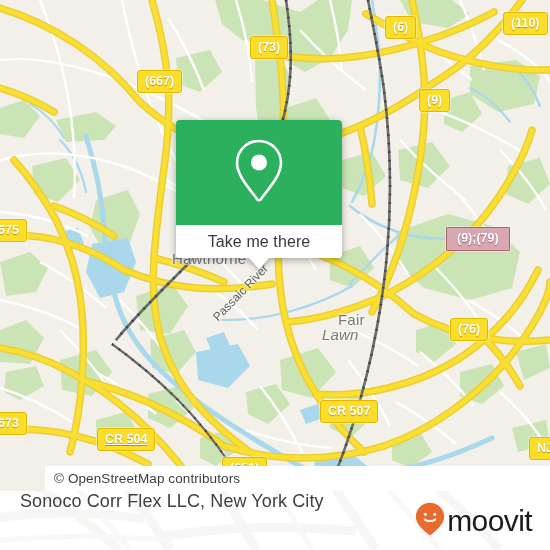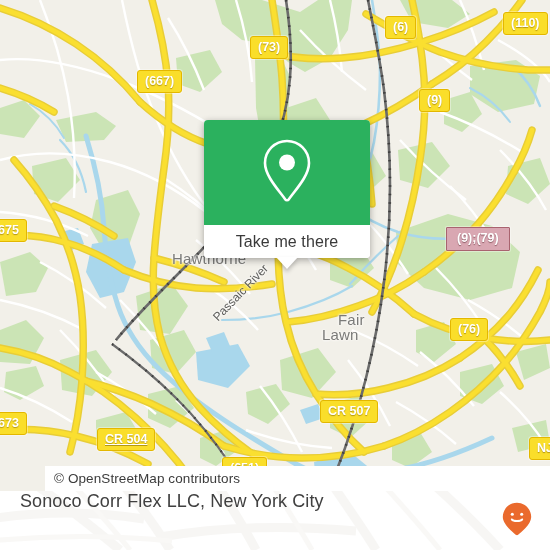--- a/index.html
+++ b/index.html
@@ -41,21 +41,21 @@
 
   
   #attrib{
     position:absolute;left:0;bottom:0;width:550px;height:25px;background:#ffffff;
     display:flex;align-items:center;margin-left:45px;
   }
   #attrib span{font-size:13.5px;color:#3c3c3c;padding-left:9px;letter-spacing:.1px;}
 
   
   #card{
-    position:absolute;left:204px;top:120px;width:166px;
+    position:absolute;left:176px;top:120px;width:166px;
     border-radius:4px;background:#fff;
     box-shadow:0 2px 7px rgba(0,0,0,.33);
     overflow:visible;
   }
   #cardhead{
     height:105px;background:#2bb15e;border-radius:4px 4px 0 0;
     display:flex;align-items:center;justify-content:center;
   }
   #cardfoot{
     height:33px;background:#fff;border-radius:0 0 4px 4px;
@@ -301,21 +301,21 @@
                    C390,218 388,250 384,282 C380,314 374,346 366,378
                    C358,410 348,442 336,472" stroke="#3e3e3e" stroke-width="2.6" stroke-dasharray="1.5 7"></path>
           <path d="M112,344 C134,360 156,378 176,398 C196,418 214,440 230,464" stroke="#6b6b6b" stroke-width="2.2"></path>
           <path d="M112,344 C134,360 156,378 176,398 C196,418 214,440 230,464" stroke="#3e3e3e" stroke-width="2.2" stroke-dasharray="1.5 7"></path>
         </g>
       </g>
     </svg>
 
     <div class="placelabel" style="left:172px;top:250px;">Hawthorne</div>
     <div class="placelabel" style="left:330px;top:311px;margin-left:8px;">Fair</div>
-    <div class="placelabel" style="left:322px;top:326px;">Lawn</div>
+    <div class="placelabel" style="left:322px;top:326px;font-style:italic;">Lawn</div>
 
     <div class="riverlabel" style="left:215px;top:312px;transform:rotate(-46deg);transform-origin:0 50%;">Passaic River</div>
 
     <div class="shield" style="left:250px;top:36px;">(73)</div>
     <div class="shield" style="left:385px;top:16px;">(6)</div>
     <div class="shield" style="left:503px;top:12px;">(110)</div>
     <div class="shield" style="left:137px;top:70px;">(667)</div>
     <div class="shield" style="left:419px;top:89px;">(9)</div>
     <div class="shield" style="left:-10px;top:219px;">675</div>
     <div class="shield pill" style="left:446px;top:227px;">(9);(79)</div>
@@ -375,16 +375,17 @@
       <span>
         <svg width="30" height="34" viewBox="0 0 30 34" xmlns="http://www.w3.org/2000/svg">
           <path d="M15 0.8 C7.1 0.8 0.8 7.1 0.8 15 C0.8 22.6 11.6 30.6 13.9 32.8
                    C14.5 33.4 15.5 33.4 16.1 32.8 C18.4 30.6 29.2 22.6 29.2 15
                    C29.2 7.1 22.9 0.8 15 0.8 Z" fill="#ea6a2d"></path>
           <circle cx="10.3" cy="12.2" r="1.55" fill="#ffffff"></circle>
           <circle cx="19.7" cy="12.2" r="1.55" fill="#ffffff"></circle>
           <path d="M9.8 17.4 C11.3 19.6 18.7 19.6 20.2 17.4" stroke="#ffffff" stroke-width="1.9" fill="none" stroke-linecap="round"></path>
         </svg>
       </span>
+      <span id="logotext">moovit</span>
     </div>
   </div>
 
 </div>
 
 </body></html>

